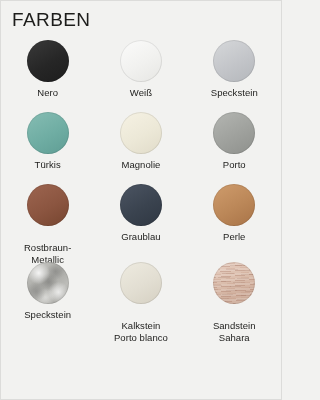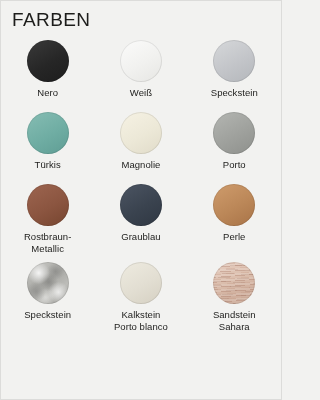--- a/index.html
+++ b/index.html
@@ -44,20 +44,21 @@
     width: 93.3px;
     height: 72px;
     display: flex;
     flex-direction: column;
     align-items: center;
     box-sizing: border-box;
     padding-top: 3px;
   }
   .swatch-cell.tall {
     height: 78px;
+    gap: 11px;
   }
   .swatch-disc {
     width: 42px;
     height: 42px;
     border-radius: 50%;
     flex: 0 0 auto;
     position: relative;
     overflow: hidden;
   }
   .swatch-label {

